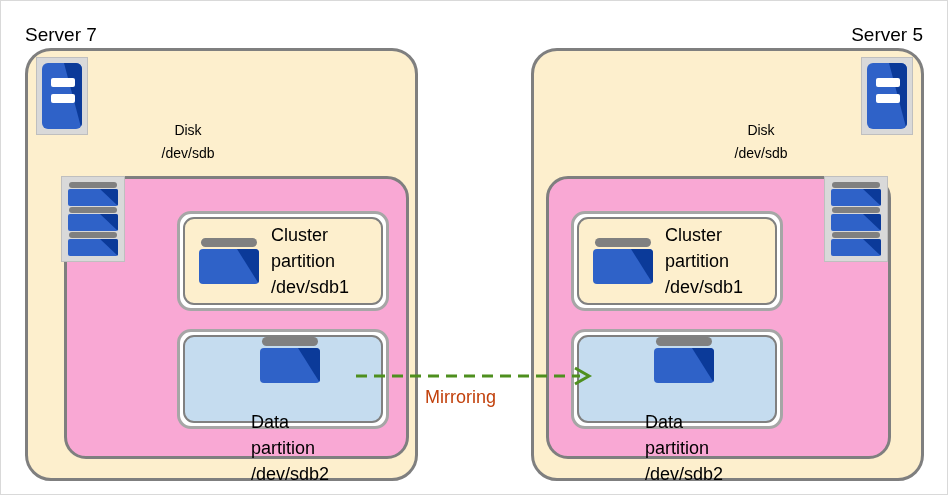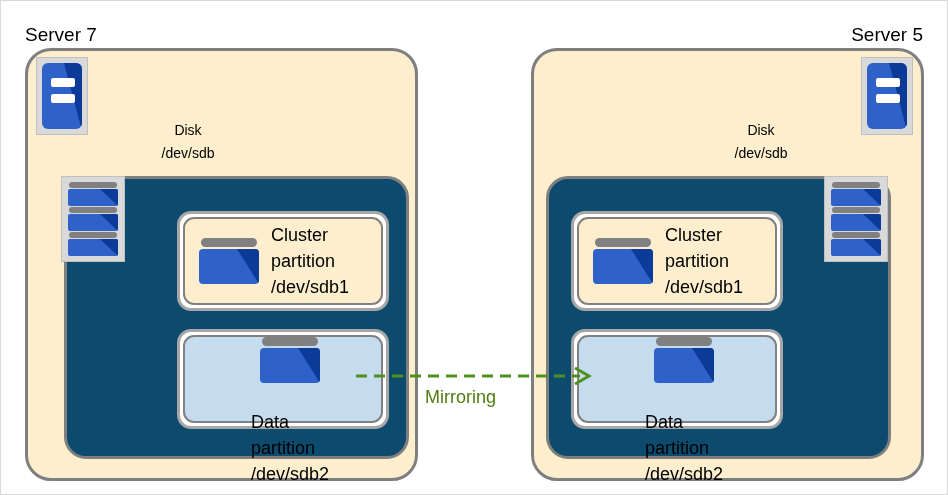--- a/index.html
+++ b/index.html
@@ -32,21 +32,21 @@
     position:absolute;
     background:#fdefcd;
     border:3px solid #7f7f7f;
     border-radius:26px;
     box-sizing:border-box;
   }
 
   
   .disk-box{
     position:absolute;
-    background:#0c4a6e;
+    background:#f9a8d4;
     border:3px solid #7f7f7f;
     border-radius:22px;
     box-sizing:border-box;
     padding-left:44px;
   }
 
   
   .disk-caption{
     position:absolute;
     font-size:14px;
@@ -177,21 +177,21 @@
 
   
   .mirror-arrow{
     position:absolute;
     left:355px;top:364px;
     width:240px;height:22px;
   }
   .mirror-label{
     position:absolute;
     left:424px;top:386px;
-    font-size:18px;color:#4d7c0f;
+    font-size:18px;color:#c2410c;
     white-space:nowrap;
   }
 </style>
 </head>
 <body>
 
 <div class="canvas">
 
   <div class="server-label" style="left:24px;top:24px;">Server 7</div>
 

